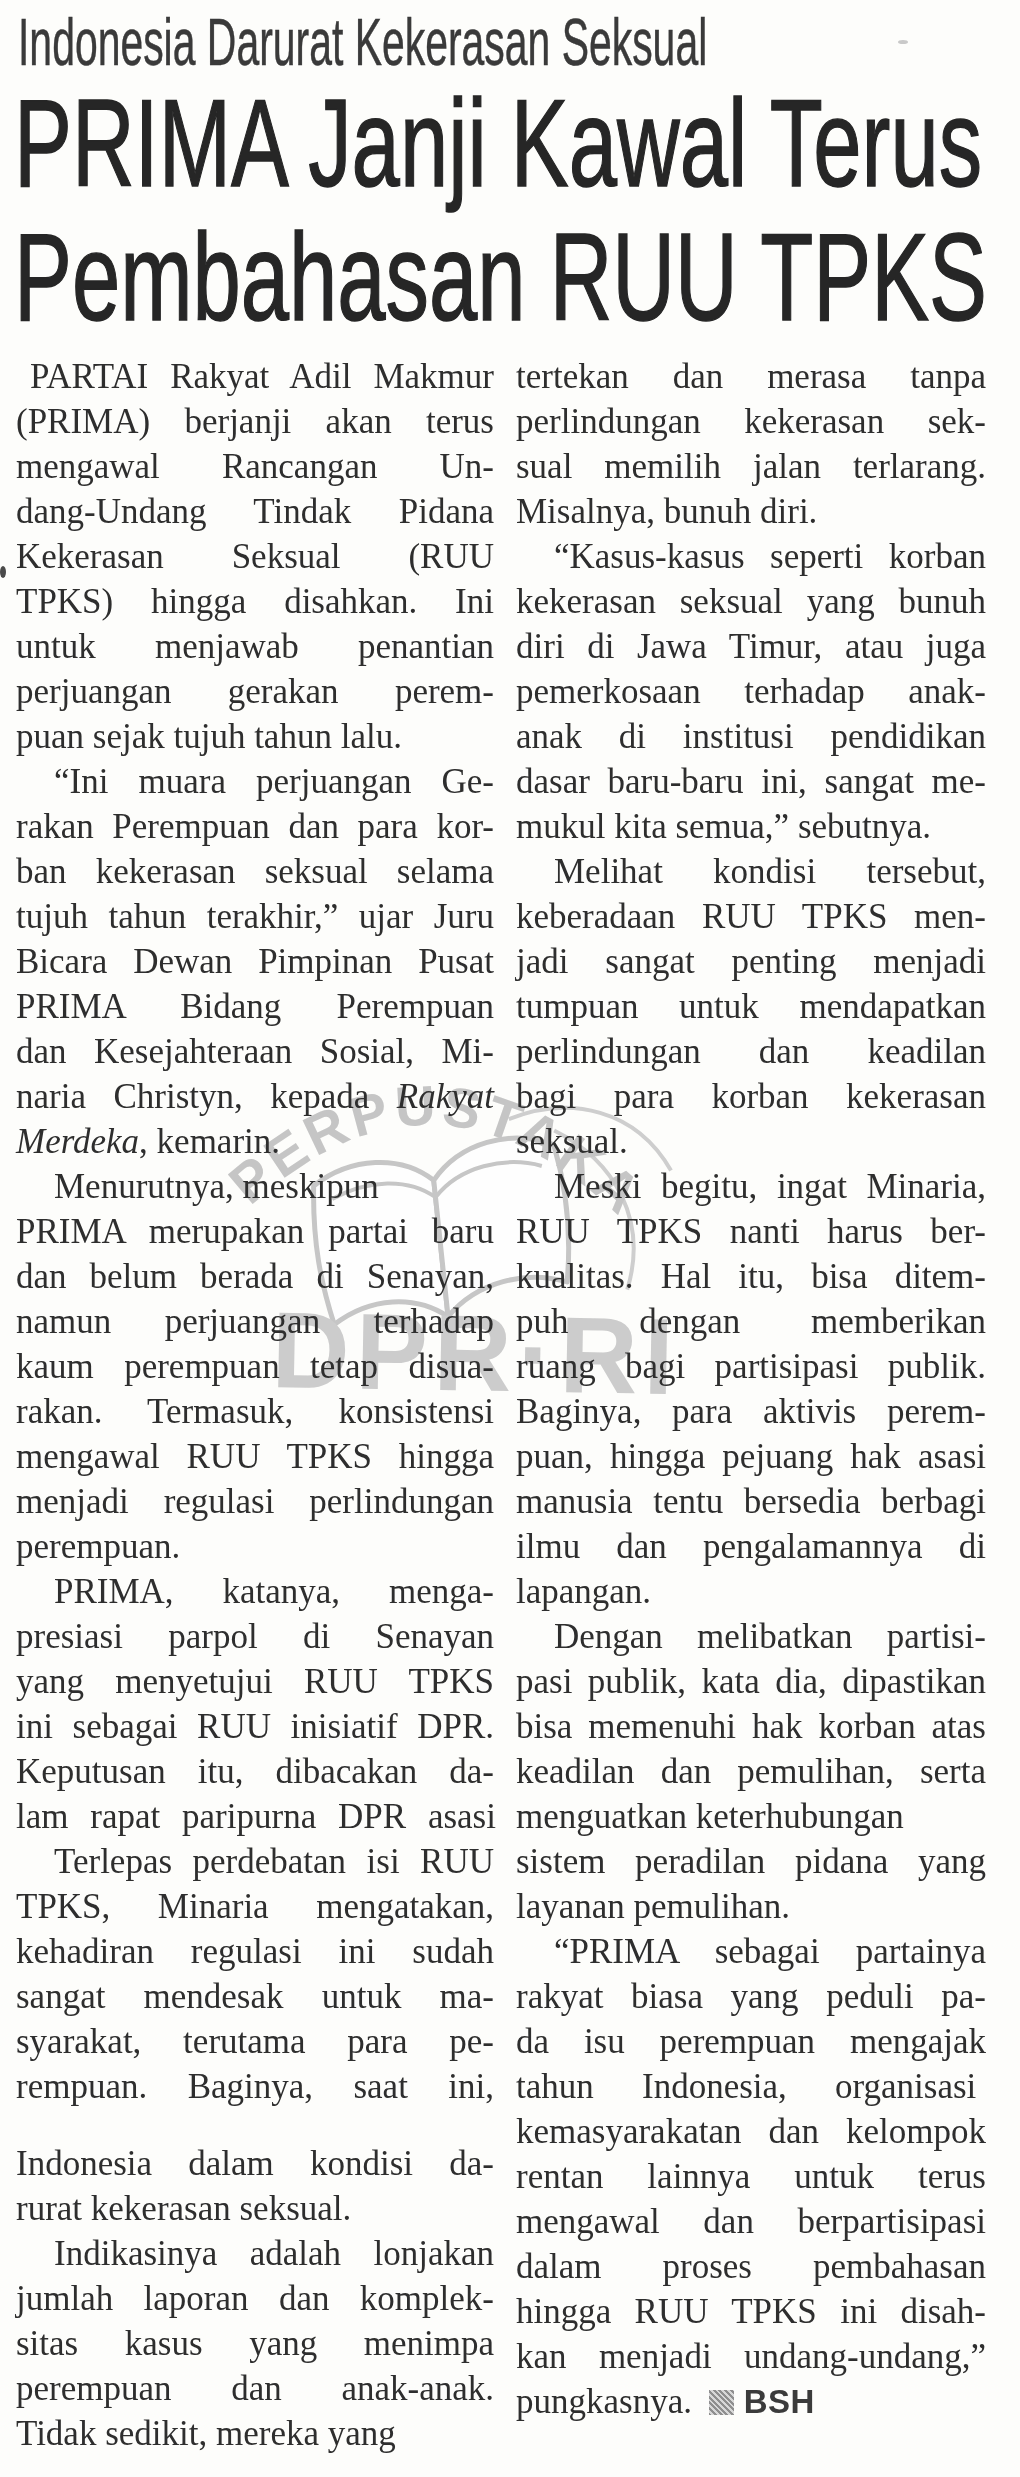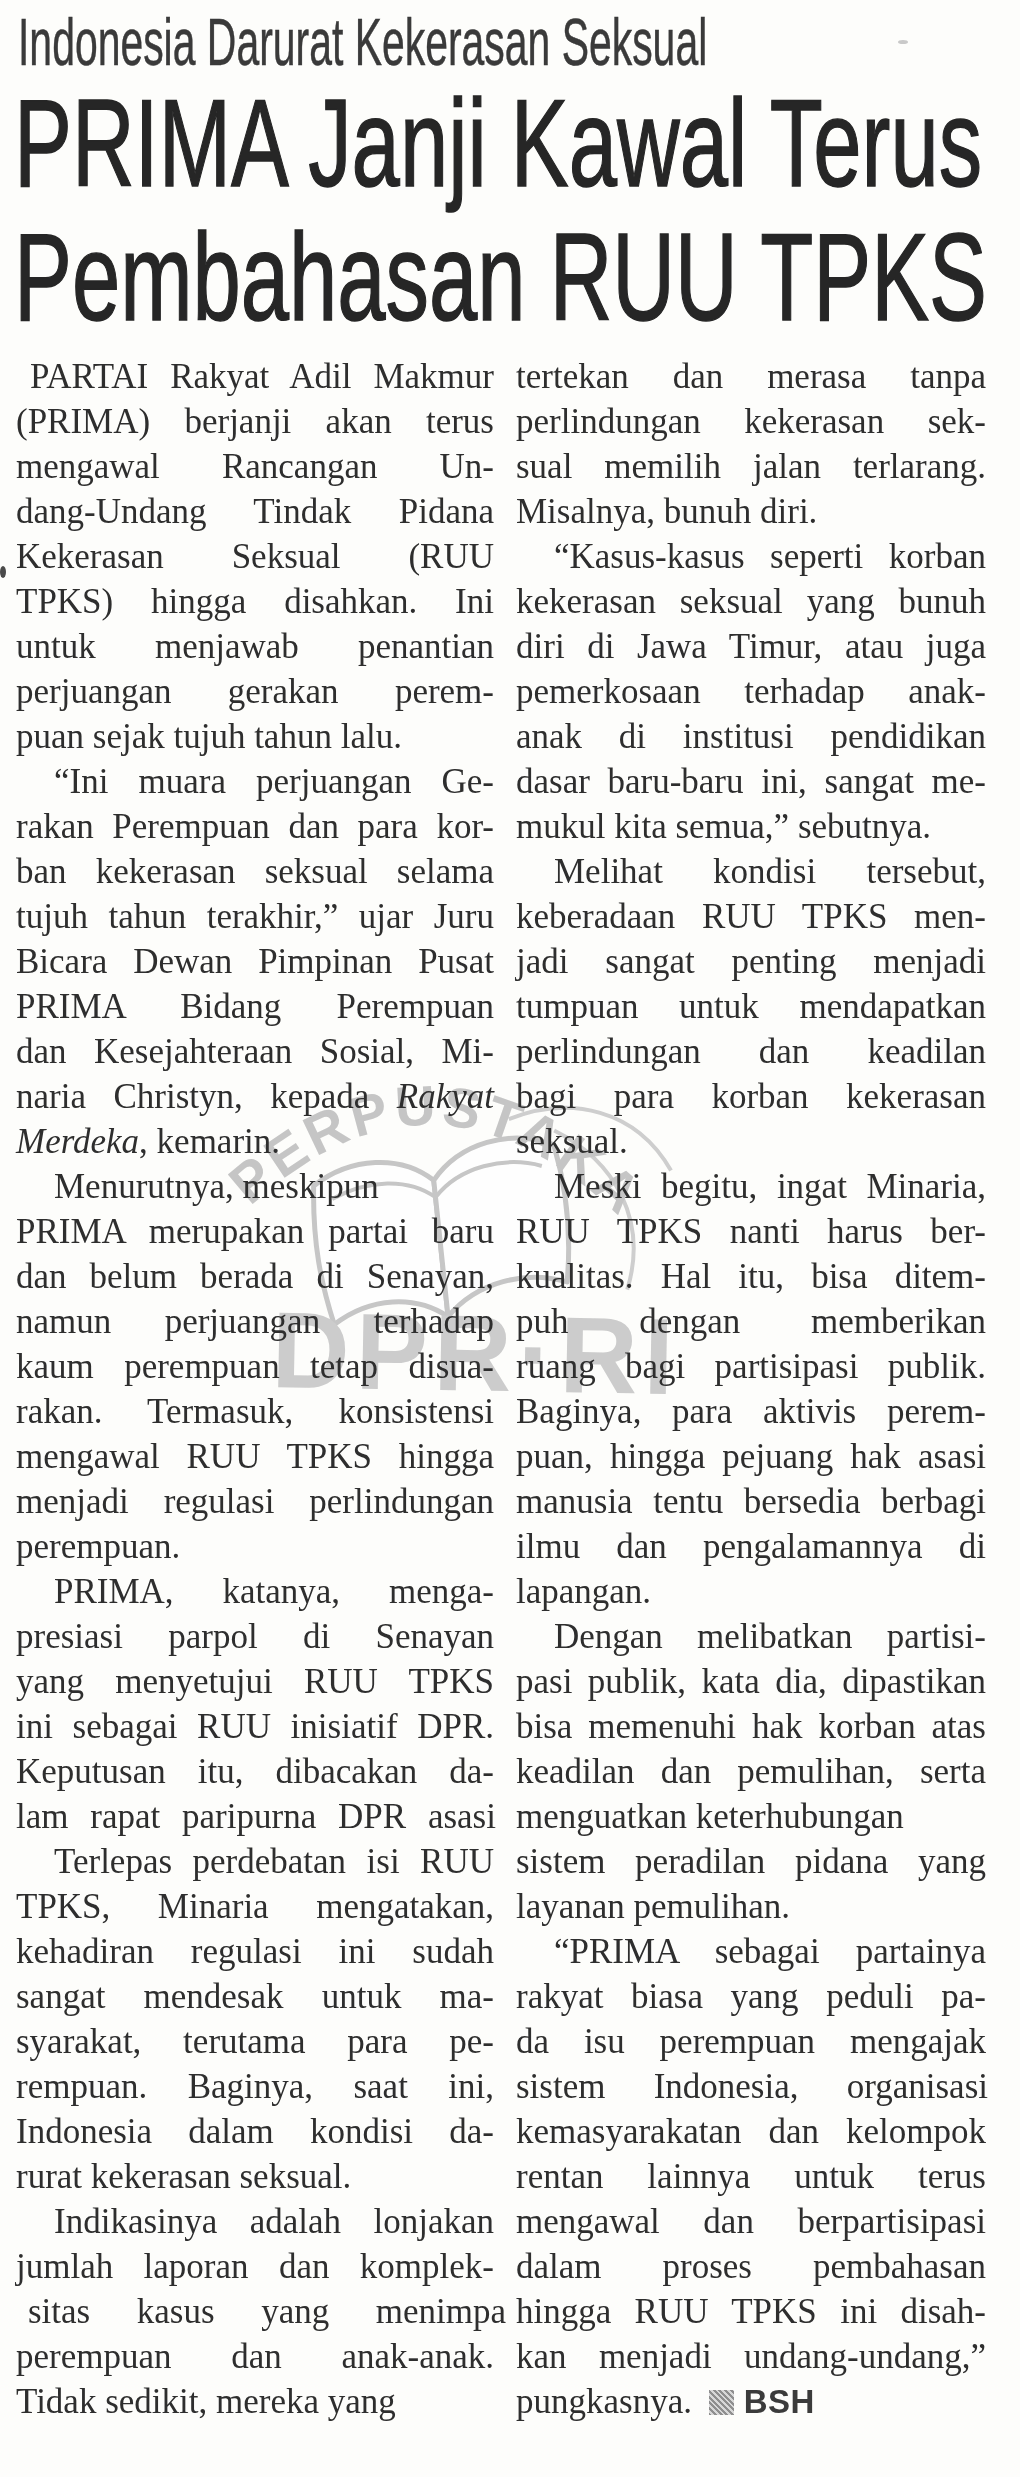--- a/index.html
+++ b/index.html
@@ -117,27 +117,27 @@
         <div class="bline" style="word-spacing: 23.2656px;"><span class="lt">Keputusan itu, dibacakan da-</span></div>
         <div class="bline" style="word-spacing: 13.0742px;"><span class="lt">lam rapat paripurna DPR asasi</span></div>
       </div>
       <div>
         <div class="bline" style="padding-left: 38px; word-spacing: 11.7396px;"><span class="lt">Terlepas perdebatan isi RUU</span></div>
         <div class="bline" style="word-spacing: 38.7656px;"><span class="lt">TPKS, Minaria mengatakan,</span></div>
         <div class="bline" style="word-spacing: 28.1198px;"><span class="lt">kehadiran regulasi ini sudah</span></div>
         <div class="bline" style="word-spacing: 29.4115px;"><span class="lt">sangat mendesak untuk ma-</span></div>
         <div class="bline" style="word-spacing: 33.0156px;"><span class="lt">syarakat, terutama para pe-</span></div>
         <div class="bline" style="word-spacing: 31.6823px;"><span class="lt">rempuan. Baginya, saat ini,</span></div>
-        <div class="bline" style="word-spacing: 27.4635px;"><span class="lt">Indonesia dalam kondisi da-</span></div>
+        <div class="bline" style="word-spacing: 27.4635px; margin-top: 32px;"><span class="lt">Indonesia dalam kondisi da-</span></div>
         <div class="bline plast"><span class="lt">rurat kekerasan seksual.</span></div>
       </div>
       <div>
         <div class="bline" style="padding-left: 38px; word-spacing: 23.6797px;"><span class="lt">Indikasinya adalah lonjakan</span></div>
         <div class="bline" style="word-spacing: 21.6354px;"><span class="lt">jumlah laporan dan komplek-</span></div>
-        <div class="bline" style="word-spacing: 37.8229px; margin-left: 12px;"><span class="lt">sitas kasus yang menimpa</span></div>
+        <div class="bline" style="word-spacing: 37.8229px;"><span class="lt">sitas kasus yang menimpa</span></div>
         <div class="bline" style="word-spacing: 50.9688px;"><span class="lt">perempuan dan anak-anak.</span></div>
         <div class="bline plast"><span class="lt">Tidak sedikit, mereka yang</span></div>
       </div>
     </div>
   <div class="col col-right" id="col-right">
       <div>
         <div class="bline" style="word-spacing: 35.2031px;"><span class="lt">tertekan dan merasa tanpa</span></div>
         <div class="bline" style="word-spacing: 34.7969px;"><span class="lt">perlindungan kekerasan sek-</span></div>
         <div class="bline" style="word-spacing: 23.1927px;"><span class="lt">sual memilih jalan terlarang.</span></div>
         <div class="bline plast"><span class="lt">Misalnya, bunuh diri.</span></div>
@@ -178,21 +178,21 @@
         <div class="bline" style="word-spacing: 7.18359px;"><span class="lt">bisa memenuhi hak korban atas</span></div>
         <div class="bline" style="word-spacing: 17.3646px;"><span class="lt">keadilan dan pemulihan, serta</span></div>
         <div class="bline"><span class="lt">menguatkan keterhubungan</span></div>
         <div class="bline" style="word-spacing: 20.9219px;"><span class="lt">sistem peradilan pidana yang</span></div>
         <div class="bline plast"><span class="lt">layanan pemulihan.</span></div>
       </div>
       <div>
         <div class="bline" style="padding-left: 38px; word-spacing: 27.4375px;"><span class="lt">“PRIMA sebagai partainya</span></div>
         <div class="bline" style="word-spacing: 18.8555px;"><span class="lt">rakyat biasa yang peduli pa-</span></div>
         <div class="bline" style="word-spacing: 26.1094px;"><span class="lt">da isu perempuan mengajak</span></div>
-        <div class="bline" style="word-spacing: 39.4688px;"><span class="lt">sistem Indonesia, organisasi</span></div>
+        <div class="bline" style="word-spacing: 39.4688px;"><span class="lt">tahun Indonesia, organisasi</span></div>
         <div class="bline" style="word-spacing: 18.2734px;"><span class="lt">kemasyarakatan dan kelompok</span></div>
         <div class="bline" style="word-spacing: 35.1719px;"><span class="lt">rentan lainnya untuk terus</span></div>
         <div class="bline" style="word-spacing: 34.7891px;"><span class="lt">mengawal dan berpartisipasi</span></div>
         <div class="bline" style="word-spacing: 52.2812px;"><span class="lt">dalam proses pembahasan</span></div>
         <div class="bline" style="word-spacing: 14.6016px;"><span class="lt">hingga RUU TPKS ini disah-</span></div>
         <div class="bline" style="word-spacing: 23.6016px;"><span class="lt">kan menjadi undang-undang,”</span></div>
         <div class="bline plast"><span class="lt">pungkasnya. <span class="endsq"></span><span class="bsh">BSH</span></span></div>
       </div>
     </div>
 

